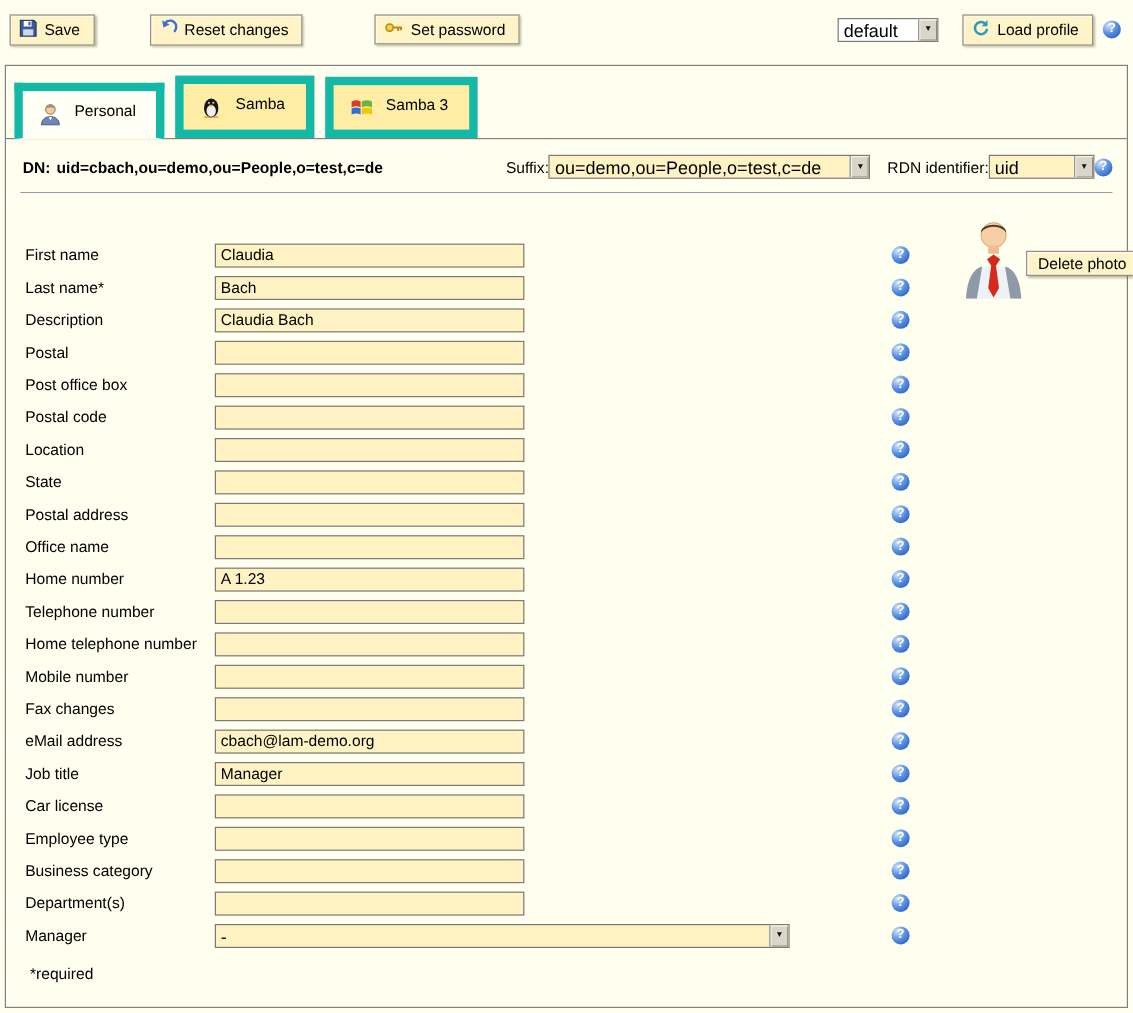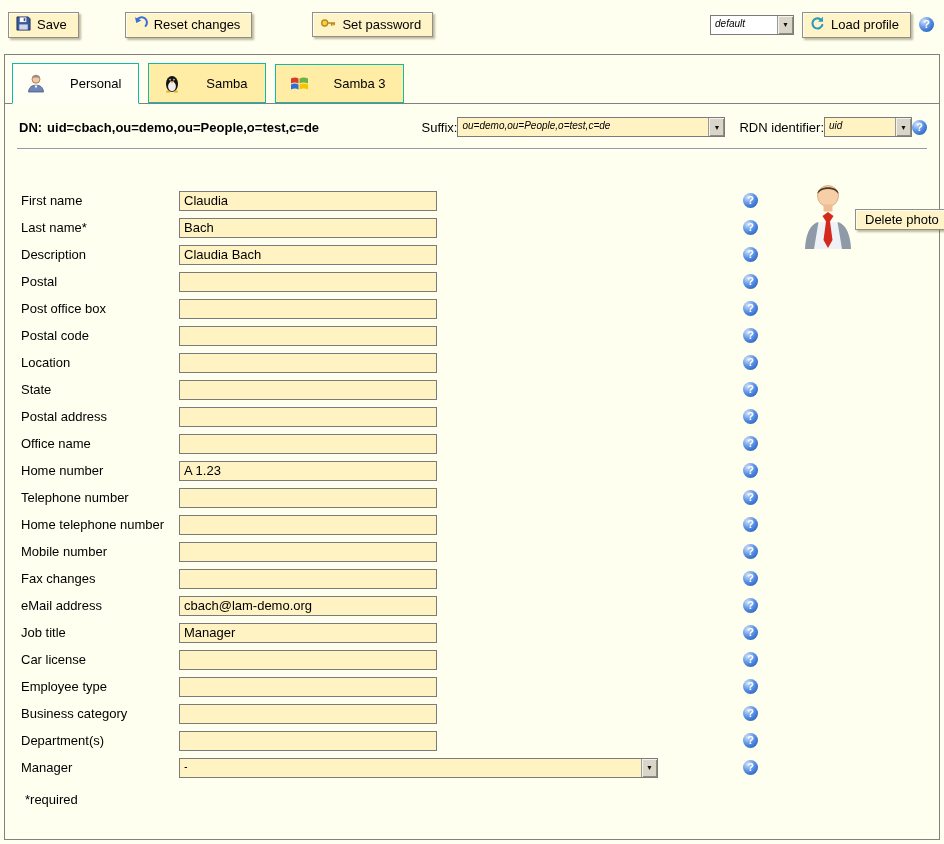--- a/index.html
+++ b/index.html
@@ -26,21 +26,21 @@
   .gap-lg { margin-left:26px !important; }
   .toolbar-right { margin-left:auto; display:flex; align-items:center; gap:8px; }
 
   
   .sel {
     display:inline-flex; align-items:stretch;
     border:1px solid #7b7b7b; background:#fff3c4;
     height:20px; cursor:pointer; overflow:hidden;
   }
   .sel.white { background:#ffffff; }
-  .sel-text { flex:1; padding:2px 4px 0 4px; white-space:nowrap; overflow:hidden; font-size:10px;font-style:italic; }
+  .sel-text { flex:1; padding:2px 4px 0 4px; white-space:nowrap; overflow:hidden; font-size:15px; }
   .sel-btn {
     width:16px; flex:none;
     background:#d9d5c9; border-left:1px solid #999;
     box-shadow: inset 1px 1px 0 #f4f2ea, inset -1px -1px 0 #8f8c80;
     display:flex; align-items:center; justify-content:center;
     font-size:7px; color:#111;
   }
 
   
   .help {
@@ -54,23 +54,23 @@
   .box {
     margin:14px 4px 4px 4px;
     border:1px solid #808080;
     background:#fffff0;
     position:relative; height:786px;
   }
 
   
   .tabs { display:flex; gap:9px; padding:8px 0 0 7px; border-bottom:1px solid #808080; align-items:flex-end; }
   .tab {
-    display:inline-flex; align-items:center; gap:24px;
+    display:inline-flex; gap:10px;
     padding:9px 17px 9px 13px;
-    background:#ffeda6; border:1px solid #14b8a6;
+    background:#ffeda6; border:7px solid #14b8a6;
     cursor:pointer;
   }
   .tab.active {
     background:#fffff6;
     border-bottom:1px solid #fffff6;
     margin-bottom:-1px; padding-bottom:10px;
   }
   .tab svg { display:block; }
 
   
@@ -132,21 +132,21 @@
         </svg>
     </span>
     <span>Set password</span>
   </button>
 
   <div class="toolbar-right">
     <div class="sel white" style="width:84px">
       <span class="sel-text">default</span>
       <span class="sel-btn">▼</span>
     </div>
-    <button class="btn" style="margin-left:0">
+    <button class="btn" style="margin-left:12px">
       <span>
         <svg width="15" height="15" viewBox="0 0 16 16">
             <path d="M13.2 9.5A5.4 5.4 0 1 1 11 3.4" fill="none" stroke="#2a9bbf" stroke-width="2.2" stroke-linecap="round"></path>
             <path d="M13.8 0.8v5.4H8.6z" fill="#2a9bbf"></path>
           </svg>
       </span>
       <span>Load profile</span>
     </button>
     <span class="help">?</span>
   </div>

